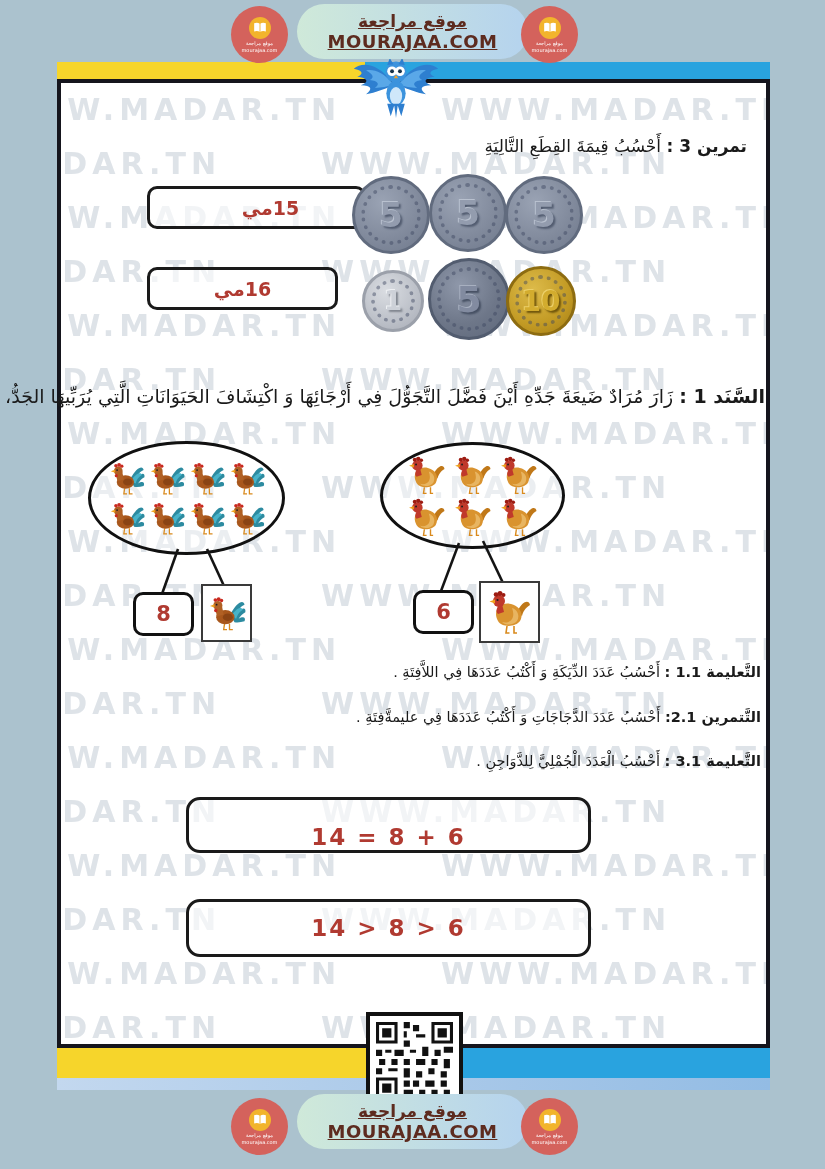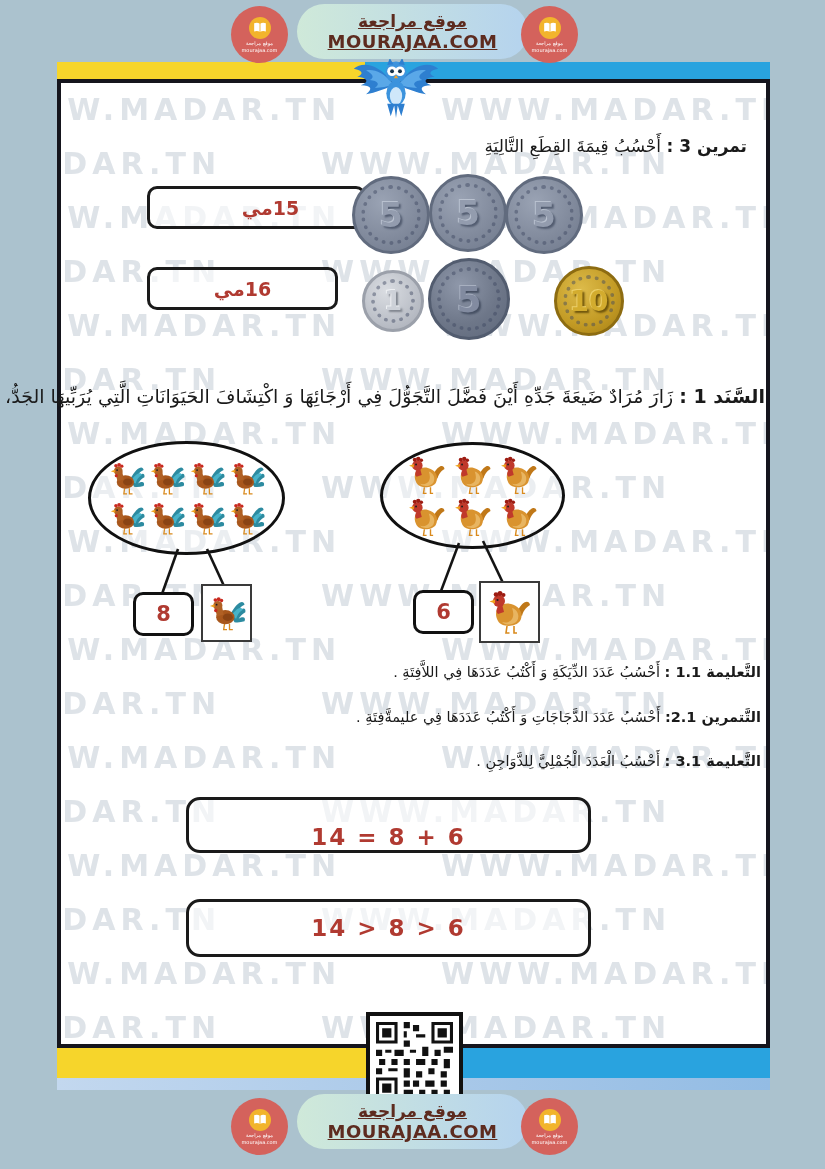--- a/index.html
+++ b/index.html
@@ -54,21 +54,21 @@
        border:3px solid #616b7e;color:#939cae;
        text-shadow:-1px -1px 0 #b9c1cf,2px 2px 2px #525c70;}
   .coin-d{background:radial-gradient(circle at 38% 32%,#8f98aa,#6e7789 55%,#5d677a);
        border:3px solid #525c6f;color:#828ba0;
        text-shadow:-1px -1px 0 #a8b0c0,2px 2px 2px #465063;}
   .coin-w{background:radial-gradient(circle at 38% 32%,#dadde2,#bcc0c8 60%,#a8acb6);
        border:3px solid #9ba0aa;color:#cdd1d8;
        text-shadow:-1px -1px 0 #eef0f3,2px 2px 2px #81868f;}
   .coin-g{background:radial-gradient(circle at 38% 32%,#ddbb4a,#c29a24 60%,#a37d15);
        border:3px solid #8d6c11;color:#d3ac2e;
-       text-shadow:-1px -1px 0 #ecd06a,2px 2px 2px #6f550b;margin-left:48px;}
+       text-shadow:-1px -1px 0 #ecd06a,2px 2px 2px #6f550b;}
   
   .oval{border:3px solid #111;border-radius:50%;display:grid;place-content:center;z-index:3;position:absolute;background:rgba(255,255,255,.4);}
   .oval .grid{display:grid;justify-items:center;}
   .num-box{border:3px solid #111;border-radius:10px;display:flex;align-items:center;
        justify-content:center;color:#b03a31;font-weight:bold;font-size:21px;background:#fff;z-index:3;position:absolute;}
   .pic-box{border:2px solid #3a3a3a;background:#fff;display:flex;align-items:center;
        justify-content:center;z-index:3;position:absolute;}
   
   .qr{left:366px;top:1012px;width:97px;height:97px;background:#fff;border:4px solid #111;
        box-sizing:border-box;padding:6px;z-index:4;position:absolute;}

